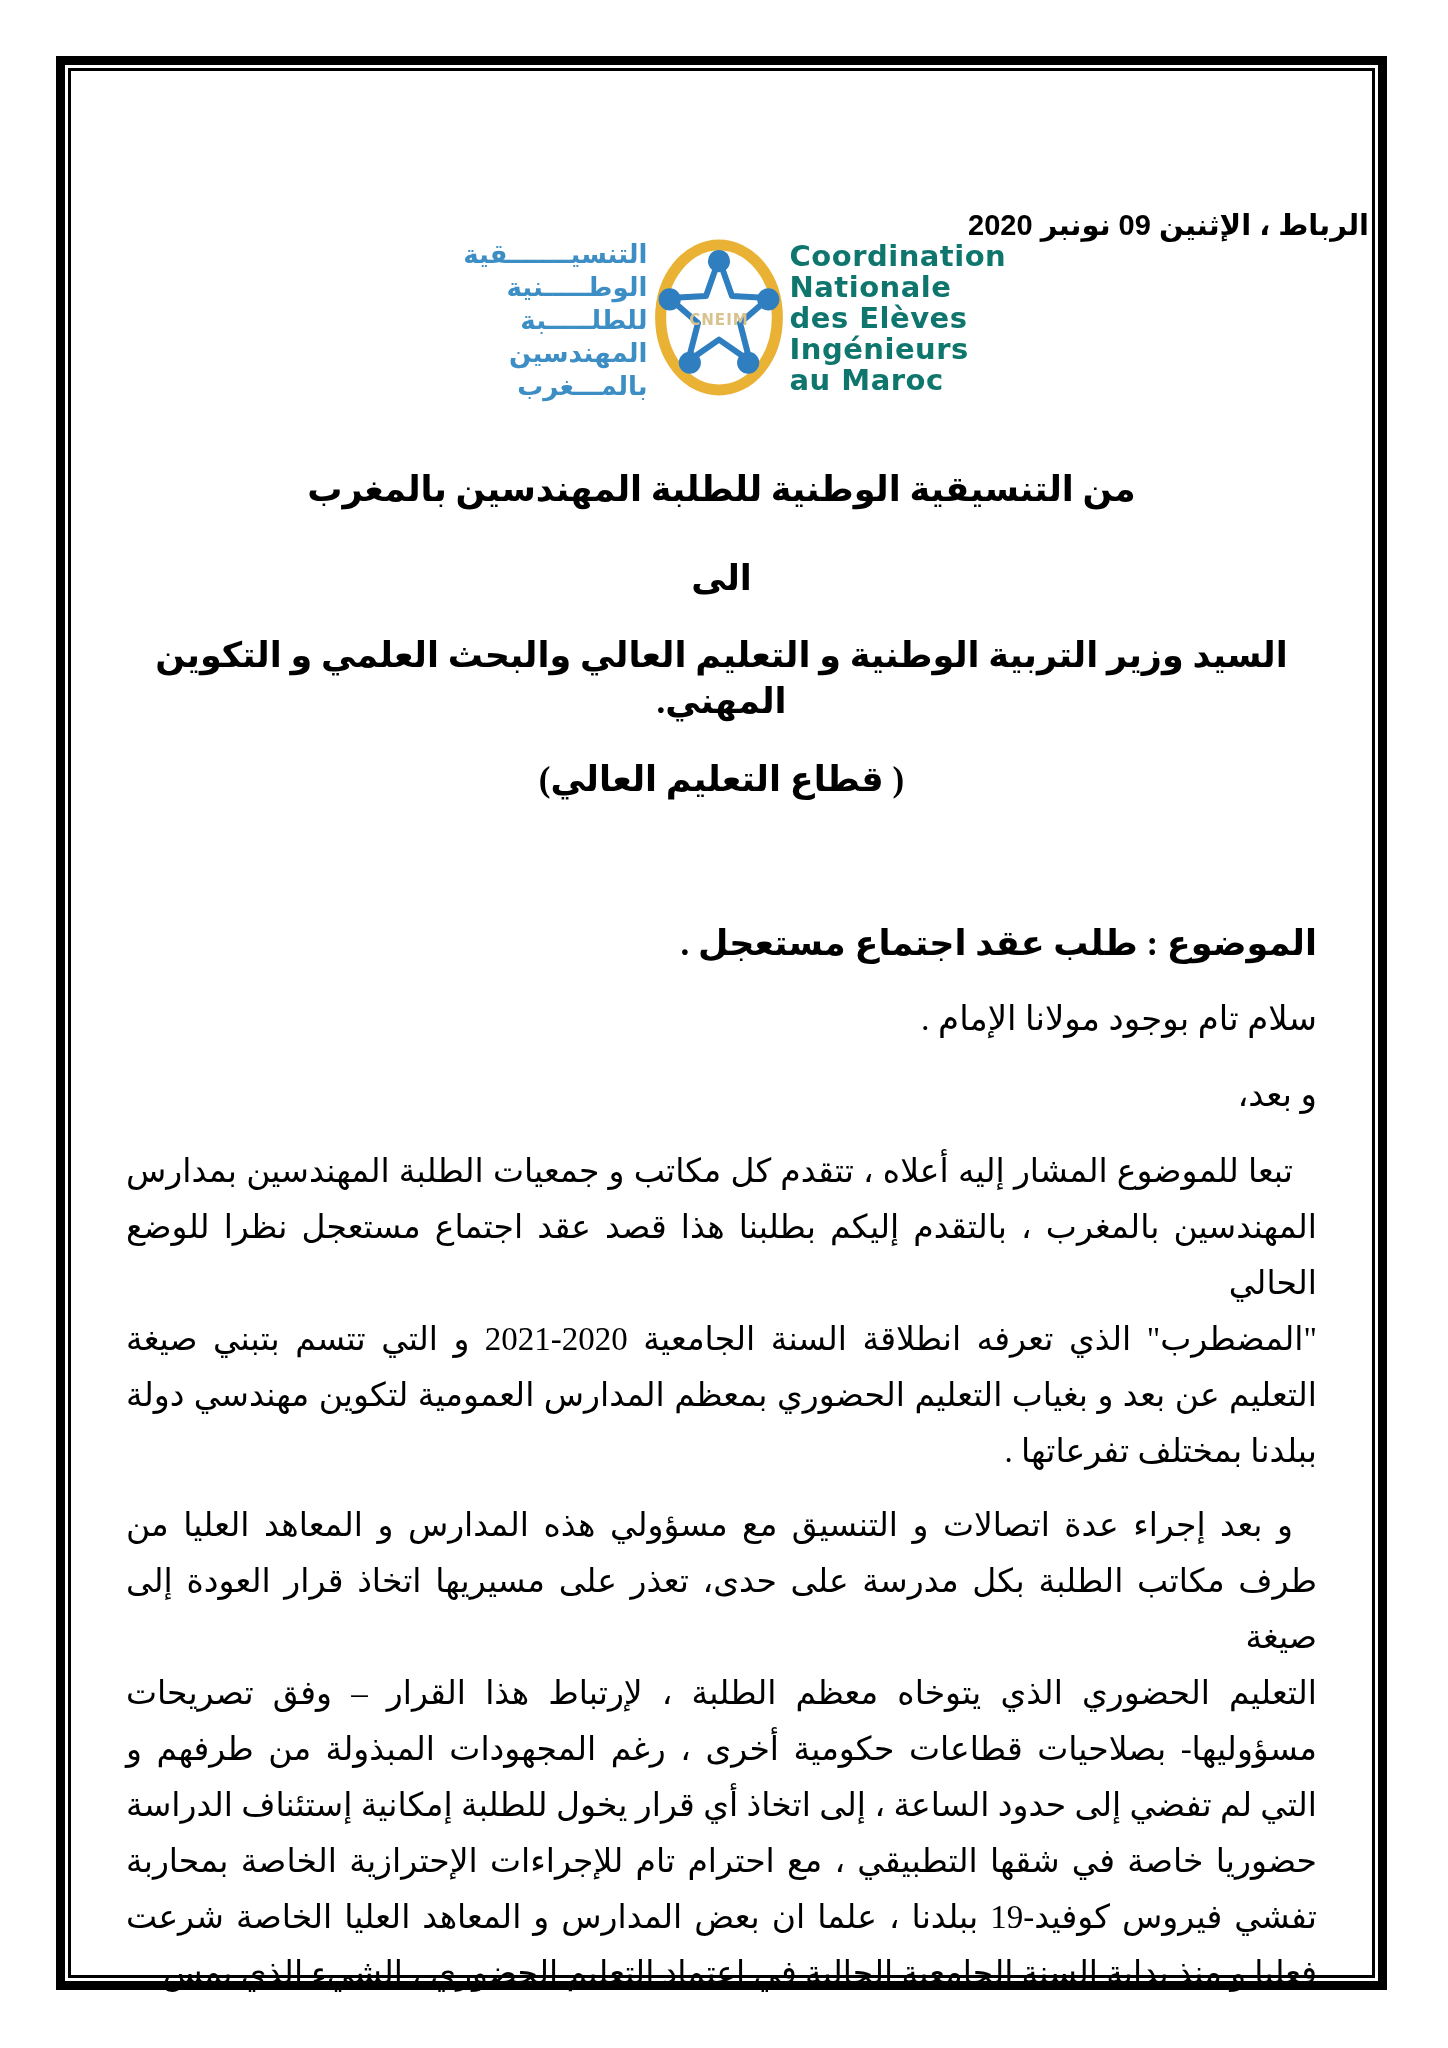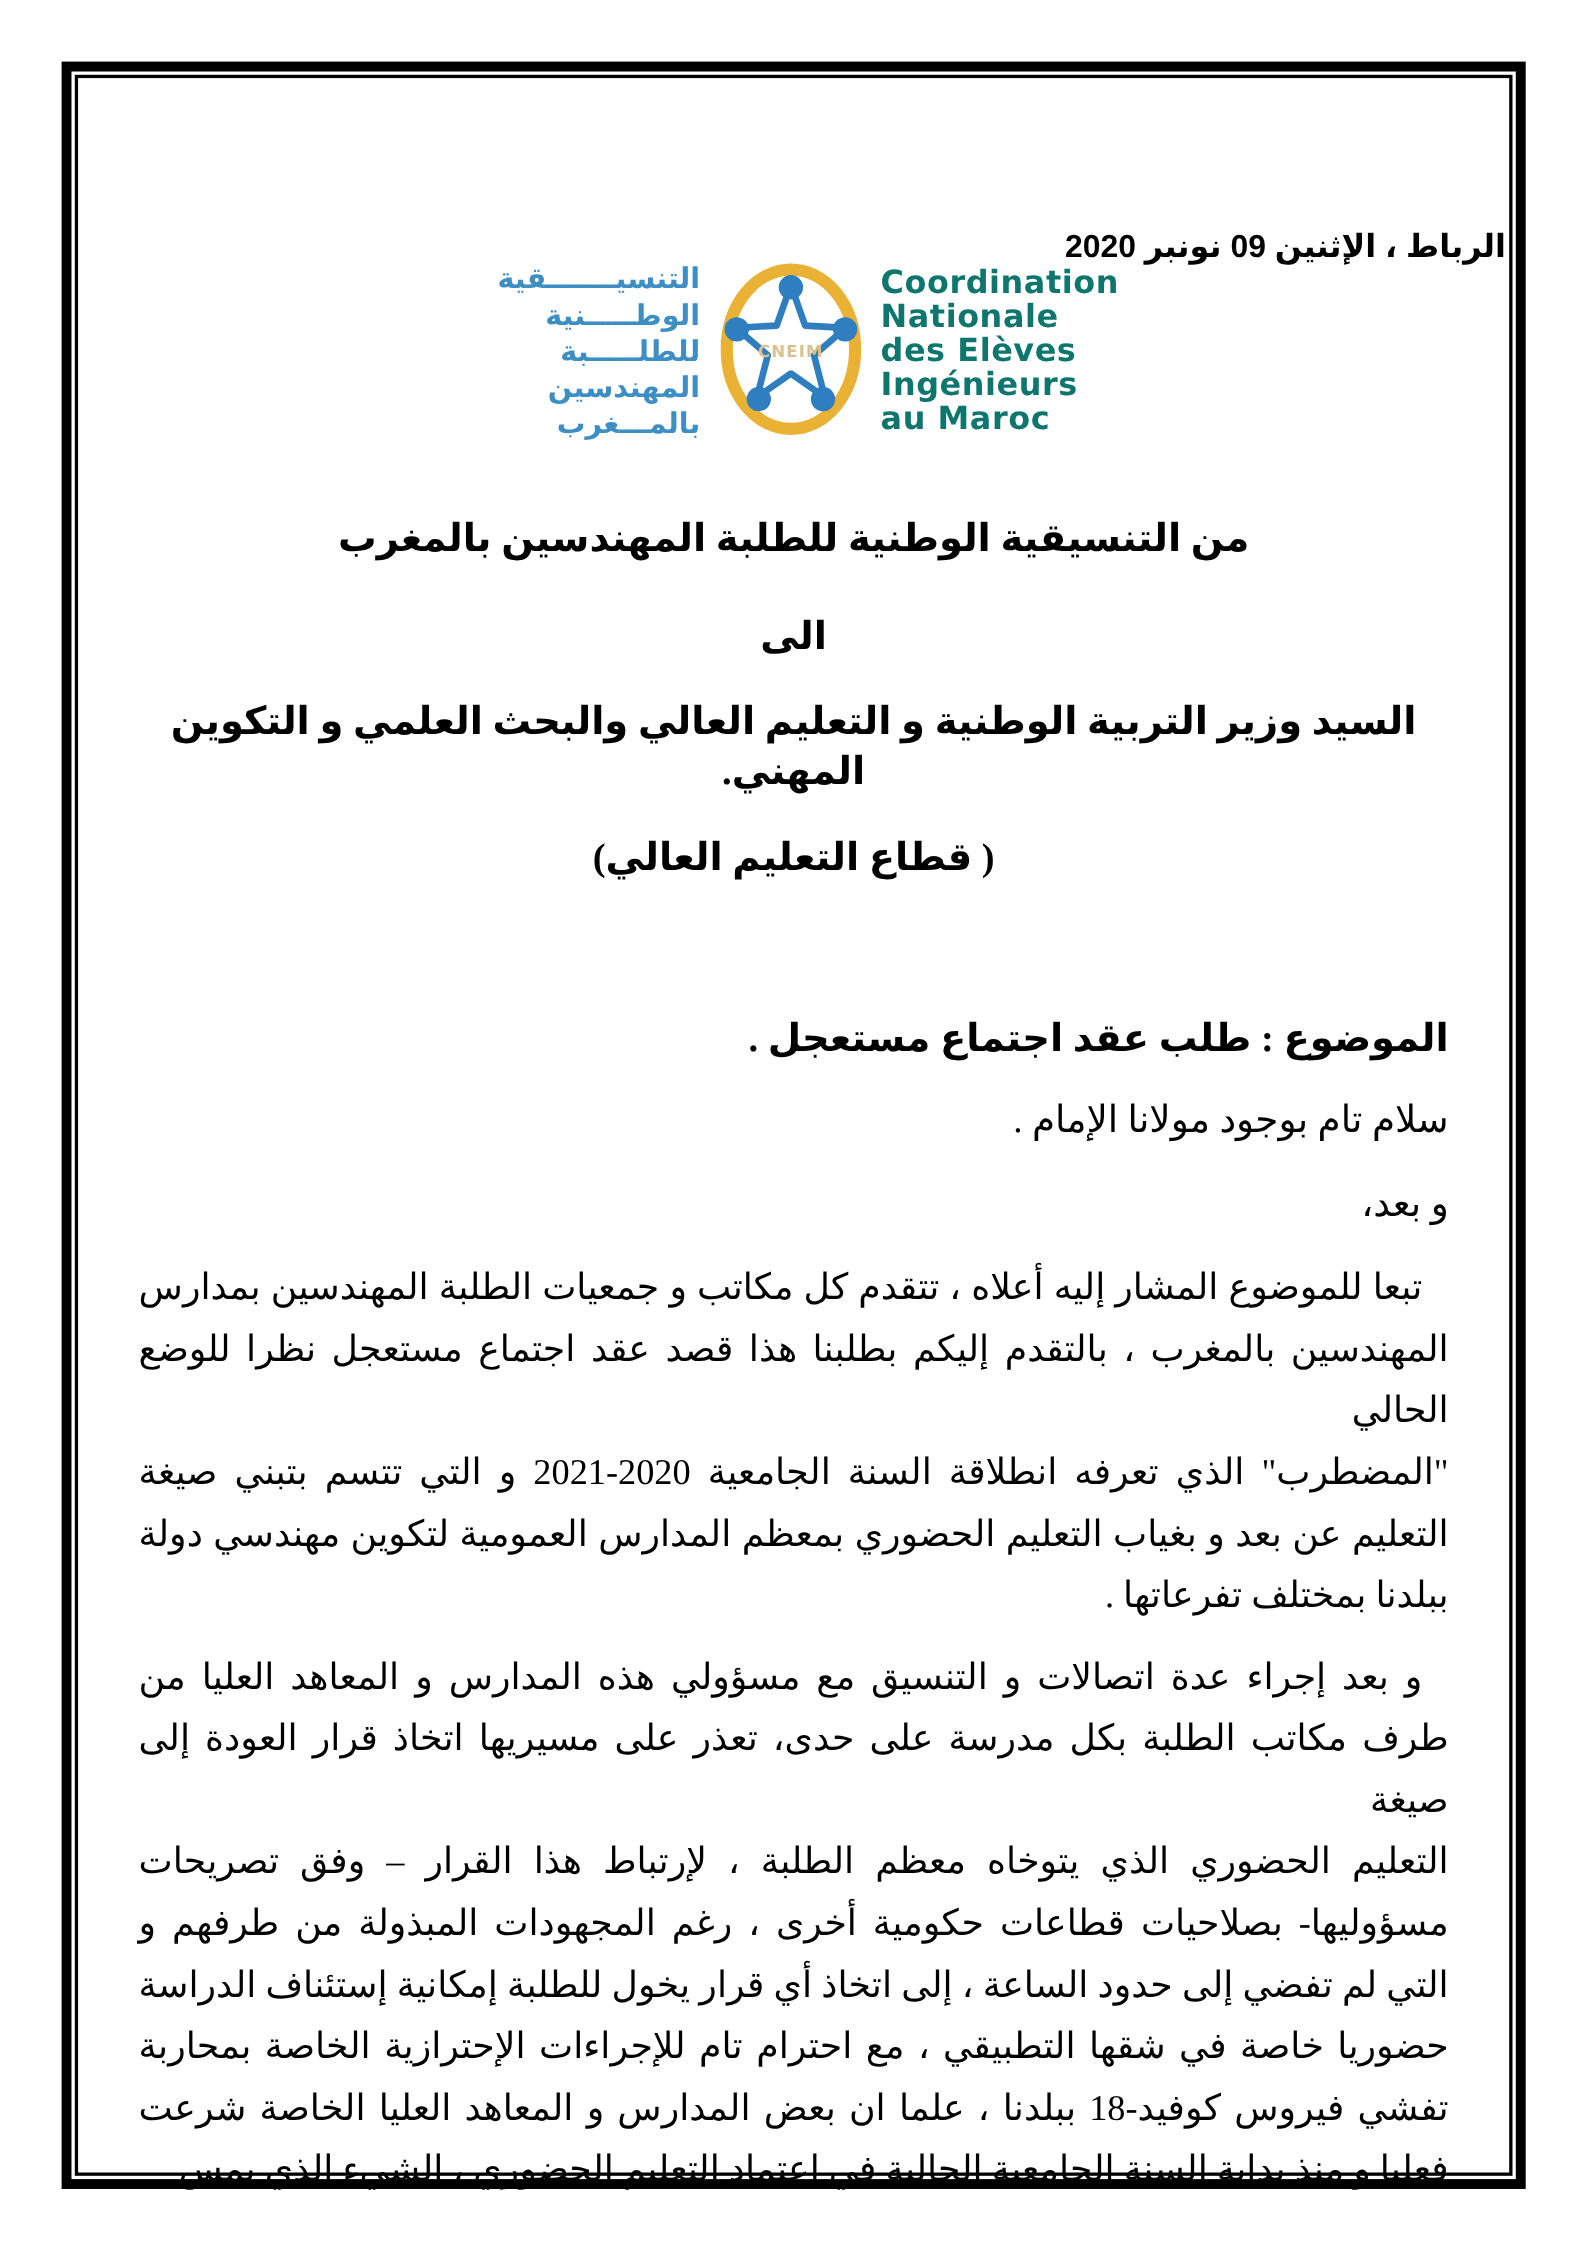--- a/index.html
+++ b/index.html
@@ -17,21 +17,21 @@
     position:absolute; inset:0; padding:0 55px; box-sizing:border-box;
     direction:rtl; text-align:right;
   }
   .date {
     margin:130px -52px 0 0; text-align:right; font-weight:bold;
     font-size:29px; line-height:48px;
     font-family:"Liberation Sans","DejaVu Sans",sans-serif;
   }
   .logo {
     margin-top:-14px; display:flex; direction:ltr; justify-content:center;
-    align-items:flex-start; gap:11px;
+    align-items:flex-start; 
   }
   .logo-ar {
     width:212px; margin-top:3px; text-align:right; direction:rtl;
     font-family:"DejaVu Sans",sans-serif; font-weight:bold;
     font-size:26px; line-height:33px; color:#3C8EC5;
   }
   .logo-emblem svg { width:142px; height:166px; display:block; }
   .logo-fr {
     width:218px; margin-top:6px; text-align:left;
     font-family:"DejaVu Sans",sans-serif; font-weight:bold;
@@ -110,19 +110,19 @@
           <div class="para-line">ببلدنا بمختلف تفرعاتها .</div>
         </div>
 
       <div class="para p2">
           <div class="para-line">و بعد إجراء عدة اتصالات و التنسيق مع مسؤولي هذه المدارس و المعاهد العليا من</div>
           <div class="para-line">طرف مكاتب الطلبة بكل مدرسة على حدى، تعذر على مسيريها اتخاذ قرار العودة إلى صيغة</div>
           <div class="para-line">التعليم الحضوري الذي يتوخاه معظم الطلبة ، لإرتباط هذا القرار – وفق تصريحات</div>
           <div class="para-line">مسؤوليها- بصلاحيات قطاعات حكومية أخرى ، رغم المجهودات المبذولة من طرفهم و</div>
           <div class="para-line">التي لم تفضي إلى حدود الساعة ، إلى اتخاذ أي قرار يخول للطلبة إمكانية إستئناف الدراسة</div>
           <div class="para-line">حضوريا خاصة في شقها التطبيقي ، مع احترام تام للإجراءات الإحترازية الخاصة بمحاربة</div>
-          <div class="para-line">تفشي فيروس كوفيد-18 ببلدنا ، علما ان بعض المدارس و المعاهد العليا الخاصة شرعت</div>
+          <div class="para-line">تفشي فيروس كوفيد-19 ببلدنا ، علما ان بعض المدارس و المعاهد العليا الخاصة شرعت</div>
           <div class="para-line">فعليا و منذ بداية السنة الجامعية الحالية في اعتماد التعليم الحضوري ، الشيء الذي يمس</div>
         </div>
 
     </div>
   </div>
 </div>
 
 </body></html>

